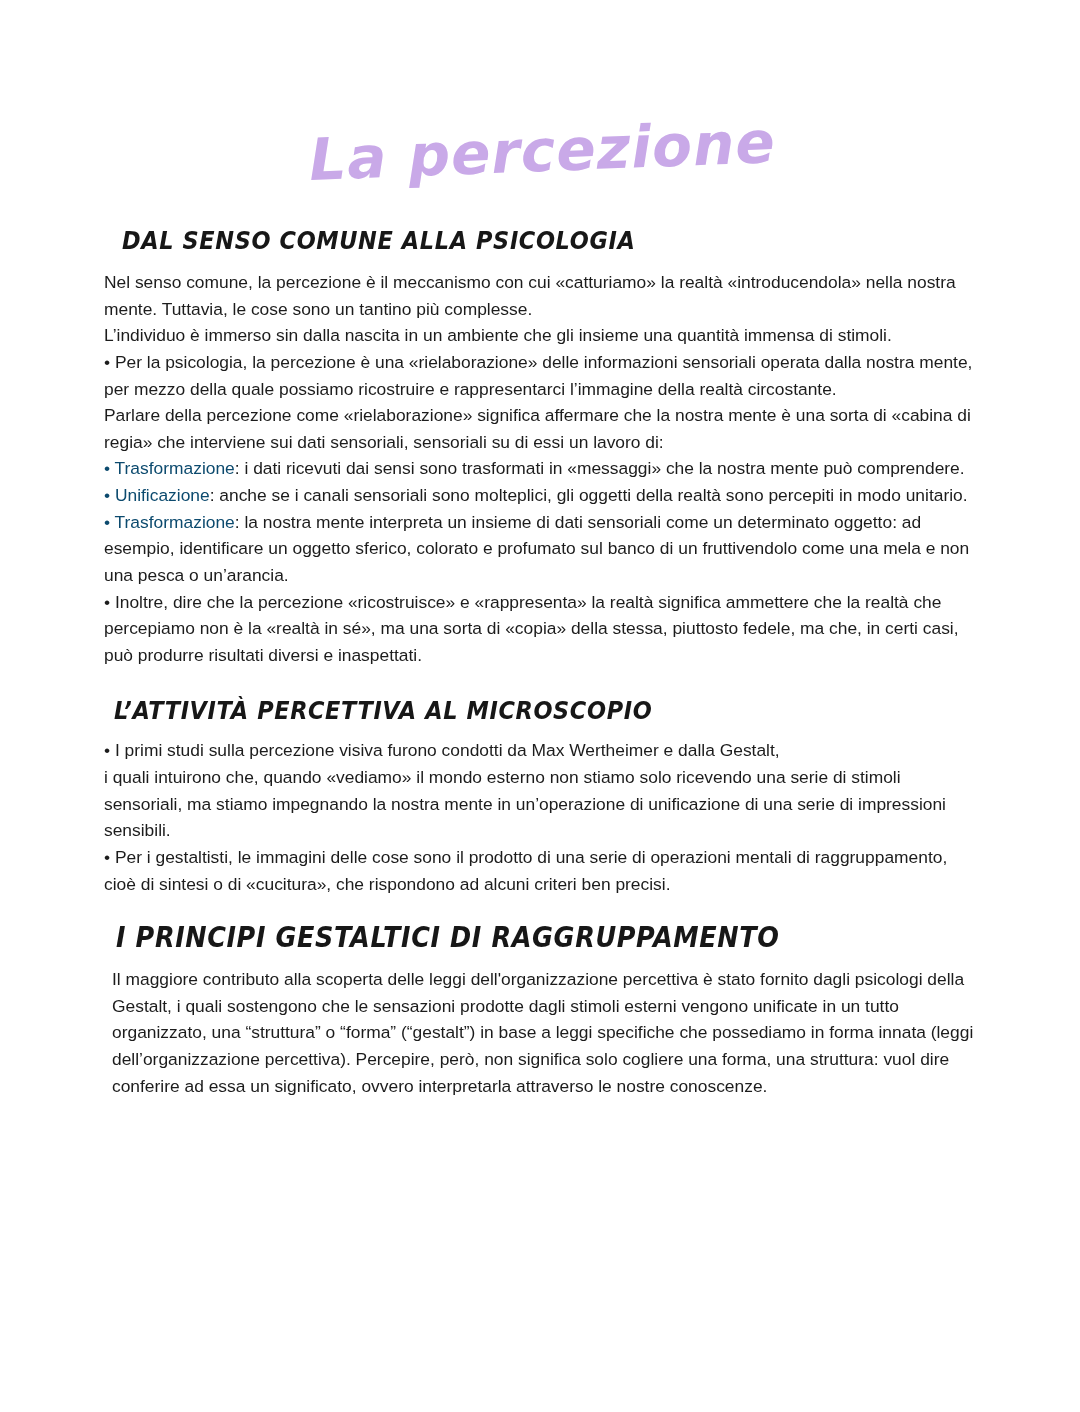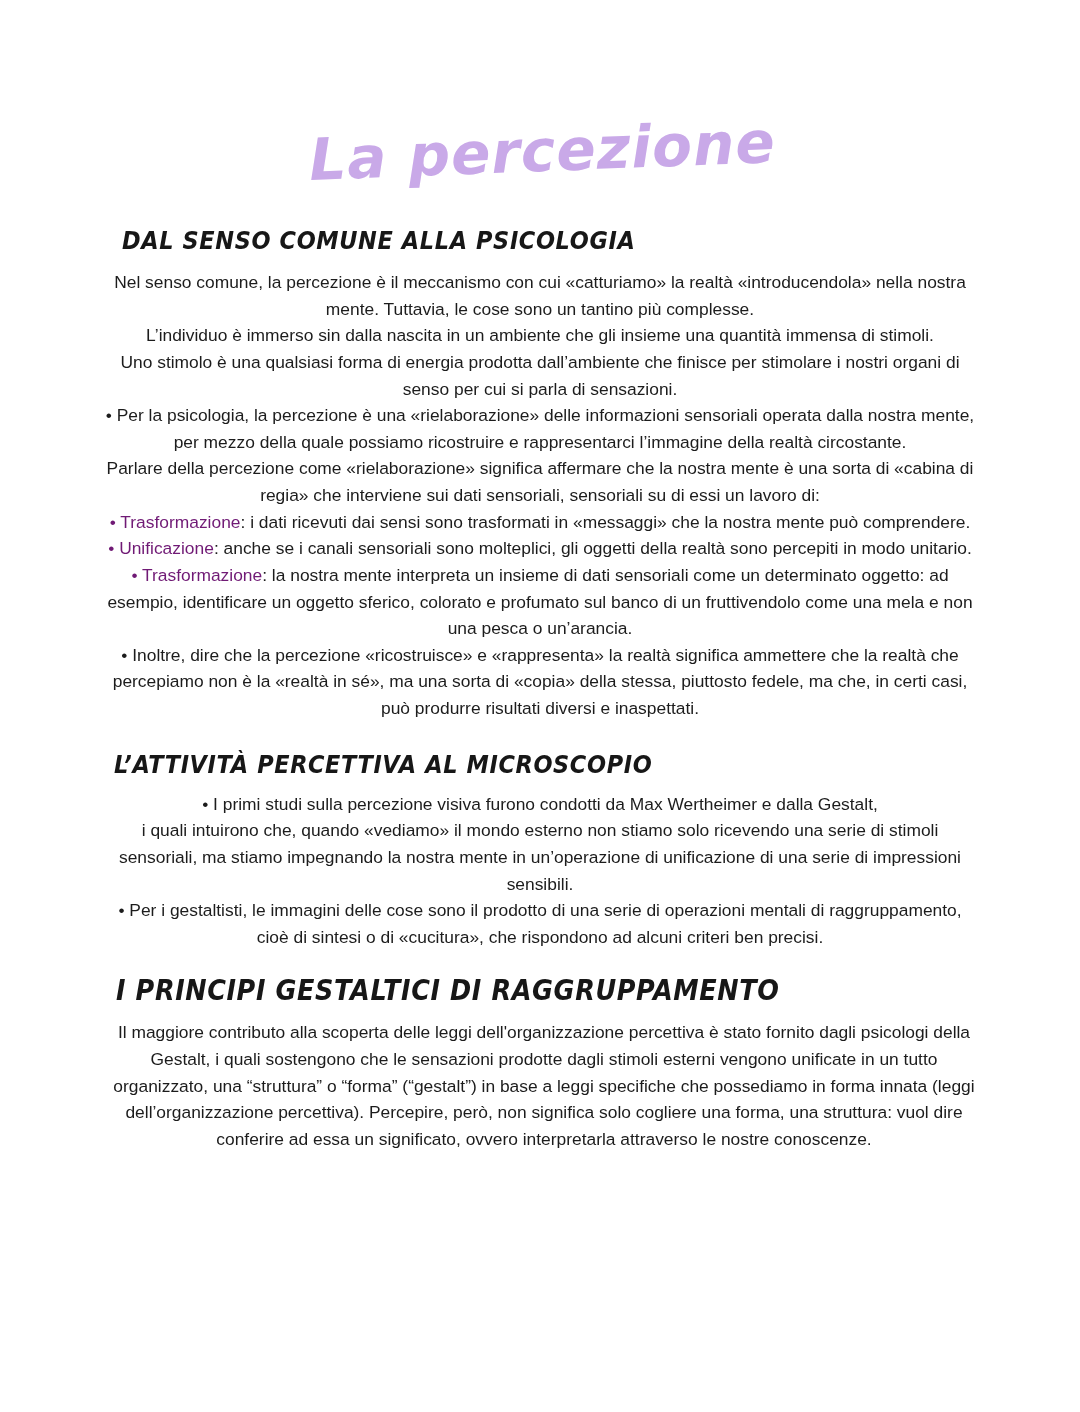--- a/index.html
+++ b/index.html
@@ -48,45 +48,44 @@
   }
   .head-1 { margin-top: 48px; margin-left: 18px; }
   .head-2 { margin-top: 30px; margin-left: 10px; }
   .head-3 { margin-top: 26px; margin-left: 12px; font-size: 25px; }
 
   .body-block {
     font-size: 17.4px;
     line-height: 1.53;
     color: #1c1c1c;
     margin: 14px 0 0 0;
-    text-align: center;
+    text-align: left;
   }
   .body-block p {
     margin: 0;
   }
   .kw {
-    color: #701a75;
+    color: #0c4a6e;
   }
   .after-head-1 { margin-top: 16px; }
   .after-head-2 { margin-top: 14px; }
   .after-head-3 { margin-top: 14px; margin-left: 8px; }
 </style>
 </head>
 <body>
 
 <div class="page">
 
   <h1 class="doc-title">La percezione</h1>
 
   <h2 class="section-head head-1">DAL SENSO COMUNE ALLA PSICOLOGIA</h2>
 
   <div class="body-block after-head-1">
     <p>Nel senso comune, la percezione è il meccanismo con cui «catturiamo» la realtà «introducendola» nella nostra mente. Tuttavia, le cose sono un tantino più complesse.</p>
     <p>L’individuo è immerso sin dalla nascita in un ambiente che gli insieme una quantità immensa di stimoli.</p>
-    <p>Uno stimolo è una qualsiasi forma di energia prodotta dall’ambiente che finisce per stimolare i nostri organi di senso per cui si parla di sensazioni.</p>
     <p>• Per la psicologia, la percezione è una «rielaborazione» delle informazioni sensoriali operata dalla nostra mente, per mezzo della quale possiamo ricostruire e rappresentarci l’immagine della realtà circostante.</p>
     <p>Parlare della percezione come «rielaborazione» significa affermare che la nostra mente è una sorta di «cabina di regia» che interviene sui dati sensoriali, sensoriali su di essi un lavoro di:</p>
 
     <p><span class="kw">• Trasformazione</span><span>: i dati ricevuti dai sensi sono trasformati in «messaggi» che la nostra mente può comprendere.</span></p>
     <p><span class="kw">• Unificazione</span><span>: anche se i canali sensoriali sono molteplici, gli oggetti della realtà sono percepiti in modo unitario.</span></p>
     <p><span class="kw">• Trasformazione</span><span>: la nostra mente interpreta un insieme di dati sensoriali come un determinato oggetto: ad esempio, identificare un oggetto sferico, colorato e profumato sul banco di un fruttivendolo come una mela e non una pesca o un’arancia.</span></p>
 
     <p>• Inoltre, dire che la percezione «ricostruisce» e «rappresenta» la realtà significa ammettere che la realtà che percepiamo non è la «realtà in sé», ma una sorta di «copia» della stessa, piuttosto fedele, ma che, in certi casi, può produrre risultati diversi e inaspettati.</p>
   </div>
 

